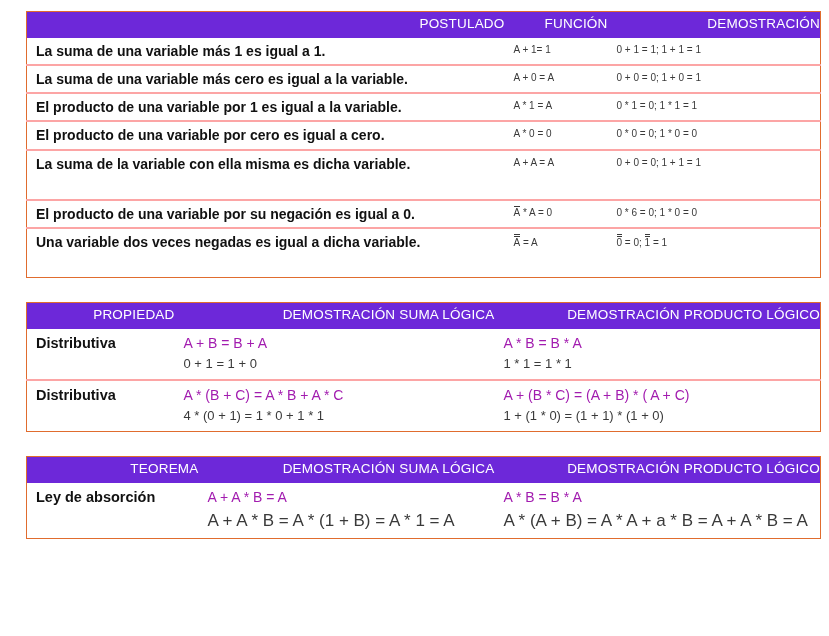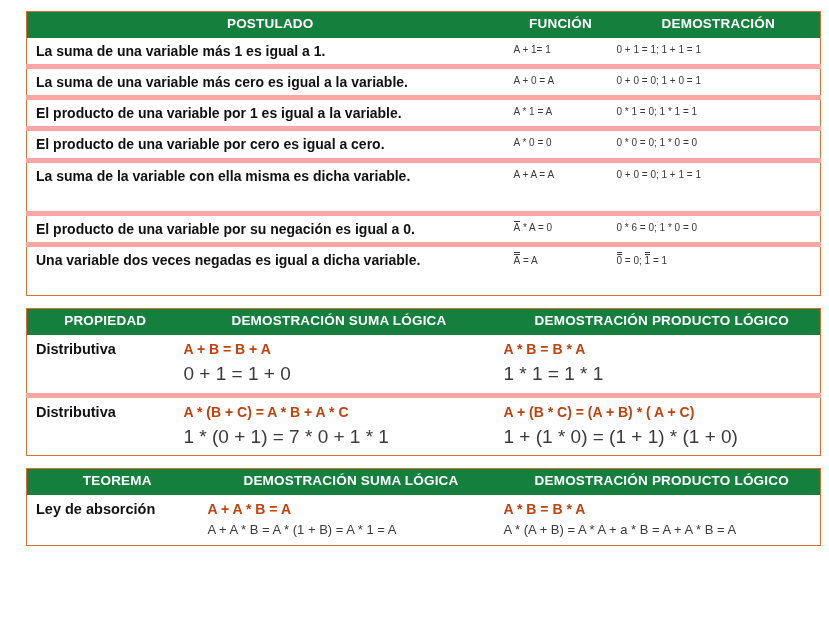--- a/index.html
+++ b/index.html
@@ -23,39 +23,39 @@
   }
 
   table.bool {
     width: 794px;
     border-collapse: collapse;
     table-layout: fixed;
     border: 1px solid #E06C2E;
     background: #ffffff;
   }
   table.bool + table.bool {
-    margin-top: 12px;
+    margin-top: 24px;
   }
 
   thead th {
-    background: #15803d;
+    background: #6d28d9;
     color: #ffffff;
     font-size: 13.5px;
-    font-weight: bold;
+    font-weight: normal;
     letter-spacing: 0.2px;
-    text-align: center;
+    text-align: right;
     padding: 5px 0 6px 9px;
     border: none;
     line-height: 1.1;
     vertical-align: middle;
     white-space: nowrap;
   }
 
   tbody td {
-    border-top: 5px solid #fca5a5;
+    border-top: 2px solid #fca5a5;
     padding: 3px 0 4px 9px;
     vertical-align: top;
     line-height: 1.3;
   }
   tbody tr:first-child td { border-top: none; }
 
   
   .t1 .c-post { width: 478px; }
   .t1 .c-fun  { width: 103px; }
   .t1 .c-dem  { width: 213px; }
@@ -87,32 +87,32 @@
     padding-top: 5px;
     padding-bottom: 6px;
   }
   td.name {
     font-size: 14.5px;
     font-weight: bold;
     color: #111111;
   }
   .expr-b {
     font-size: 14px;
-    font-weight: bold;
-    color: #c2410c;
+    font-weight: normal;
+    color: #a21caf;
     white-space: nowrap;
   }
   .expr-l {
-    font-size: 19px;
+    font-size: 13px;
     font-weight: normal;
     color: #3a3a3a;
     margin-top: 4px;
     white-space: nowrap;
   }
-  .t3 .expr-l { font-size: 13px; }
+  .t3 .expr-l { font-size: 17px; }
 
   
   .ov {
     border-top: 1.4px solid currentColor;
     padding-top: 0px;
     display: inline-block;
     line-height: 1.15;
   }
   .ov2 {
     border-top: 1.4px solid currentColor;
@@ -200,21 +200,21 @@
         </td>
         <td>
           <div class="expr-b">A * B = B * A</div>
           <div class="expr-l">1 * 1 = 1 * 1</div>
         </td>
       </tr>
       <tr>
         <td class="name">Distributiva</td>
         <td>
           <div class="expr-b">A * (B + C) = A * B + A * C</div>
-          <div class="expr-l">1 * (0 + 1) = 7 * 0 + 1 * 1</div>
+          <div class="expr-l">4 * (0 + 1) = 1 * 0 + 1 * 1</div>
         </td>
         <td>
           <div class="expr-b">A + (B * C) = (A + B) * ( A + C)</div>
           <div class="expr-l">1 + (1 * 0) = (1 + 1) * (1 + 0)</div>
         </td>
       </tr>
     </tbody>
   </table>
 
   <table class="bool t3">

